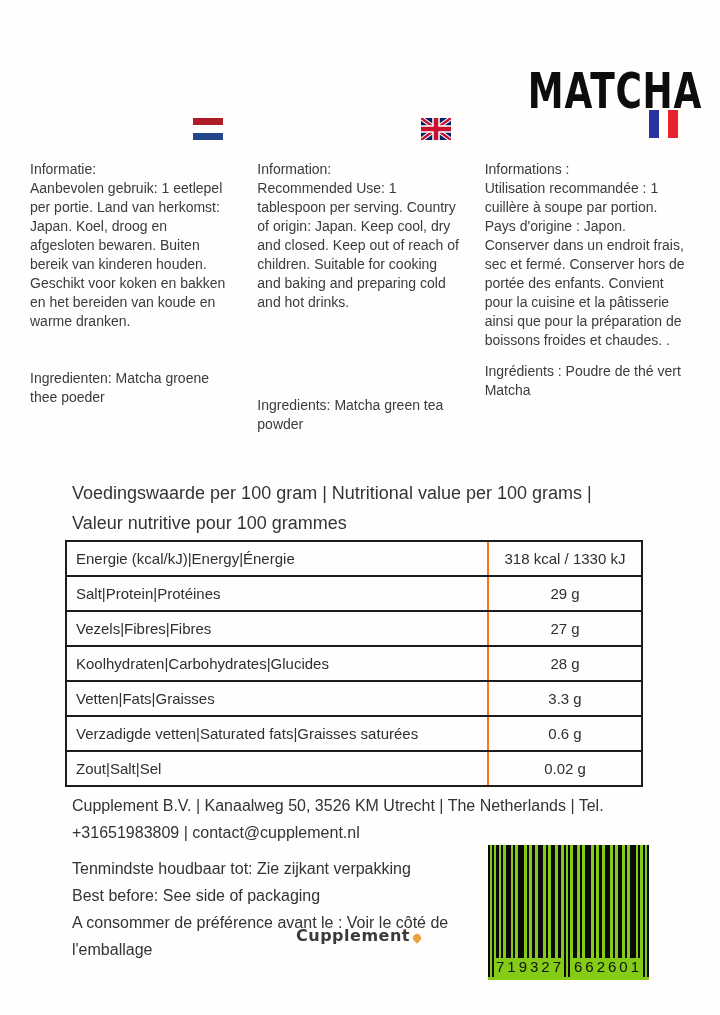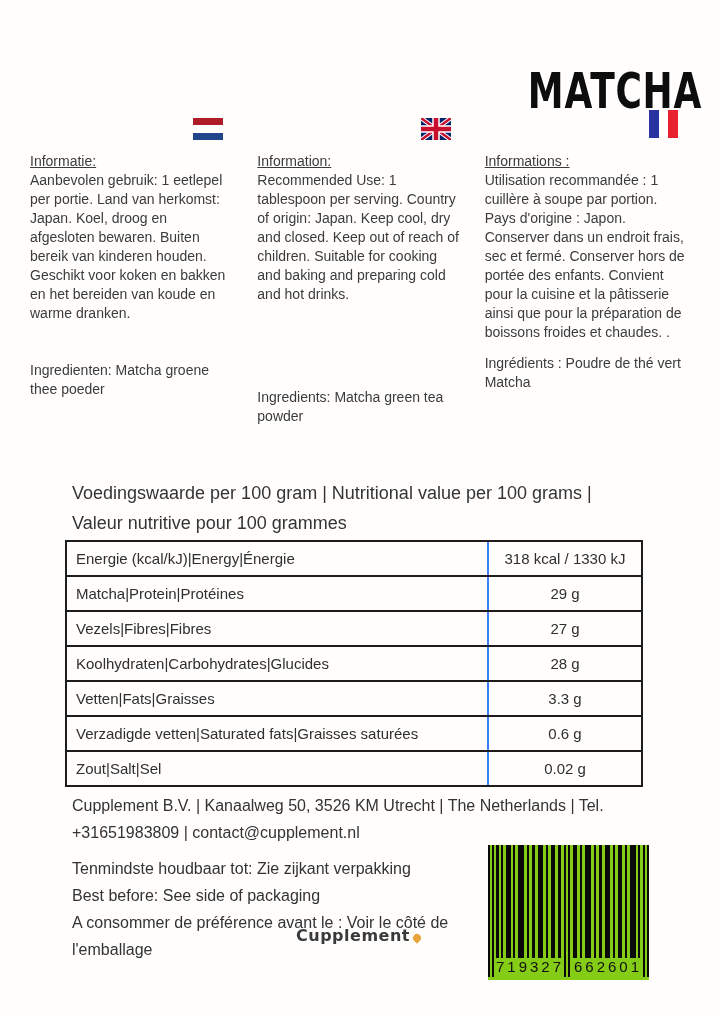--- a/index.html
+++ b/index.html
@@ -15,21 +15,21 @@
     font-size:50px;letter-spacing:1px;color:#0d0d0d;
     transform:scaleX(0.72);transform-origin:center;line-height:1;
   }
   
   .columns{
     position:absolute;top:118px;left:30px;width:660px;
     display:flex;gap:22px;
   }
   .col{flex:1;display:flex;flex-direction:column;font-size:14px;line-height:19px;}
   .flag-row{display:flex;justify-content:flex-end;height:30px;padding-right:12px;box-sizing:border-box;align-items:flex-start;}
-  .col-heading{margin-top:4px;text-decoration:underline;}
+  .col-heading{margin-top:12px;}
   .col-body{}
   .ingredients{}
   .col:nth-child(1) .ingredients{margin-top:38px;}
   .col:nth-child(2) .ingredients{margin-top:84px;}
   .col:nth-child(3) .ingredients{margin-top:12px;}
   
   .flag-nl{width:30px;height:22px;display:flex;flex-direction:column;}
   .flag-nl .r{flex:1;background:var(--nl-red,#AE1C28);}
   .flag-nl .w{flex:1;background:#fff;}
   .flag-nl .b{flex:1;background:var(--nl-blue,#21468B);}
@@ -43,21 +43,21 @@
     position:absolute;top:478px;left:72px;width:556px;
     font-size:18px;line-height:30px;color:#343434;
   }
   .ntable{
     position:absolute;top:540px;left:65px;width:578px;
     border:2px solid #1d1d1d;box-sizing:border-box;font-size:15px;color:#2f2f2f;
   }
   .nrow{display:flex;height:33px;border-top:2px solid #1d1d1d;}
   .nrow:first-child{border-top:none;}
   .nlabel{flex:1;display:flex;align-items:center;padding-left:9px;}
-  .nvalue{width:152px;border-left:2px solid #3b82f6;display:flex;align-items:center;justify-content:center;text-align:center;}
+  .nvalue{width:152px;border-left:2px solid #f97316;display:flex;align-items:center;justify-content:center;text-align:center;}
   
   .company{position:absolute;top:792px;left:72px;width:556px;font-size:16px;line-height:27px;color:#333;}
   .best-before{position:absolute;top:855px;left:72px;width:414px;font-size:16px;line-height:27px;color:#333;}
   .brand{
     position:absolute;top:926px;left:296px;
     font-family:"DejaVu Sans",sans-serif;font-weight:800;font-size:16px;color:#3a3a3a;
     letter-spacing:0.5px;display:flex;align-items:flex-end;
   }
   .brand-dot{
     width:8px;height:8px;margin-left:3px;margin-bottom:3px;
@@ -130,21 +130,21 @@
   </div>
 
   <div class="nutrition-heading">Voedingswaarde per 100 gram | Nutritional value per 100 grams | Valeur nutritive pour 100 grammes</div>
 
   <div class="ntable">
     <div class="nrow">
       <div class="nlabel">Energie (kcal/kJ)|Energy|Énergie</div>
       <div class="nvalue">318 kcal / 1330 kJ</div>
     </div>
     <div class="nrow">
-      <div class="nlabel">Matcha|Protein|Protéines</div>
+      <div class="nlabel">Salt|Protein|Protéines</div>
       <div class="nvalue">29 g</div>
     </div>
     <div class="nrow">
       <div class="nlabel">Vezels|Fibres|Fibres</div>
       <div class="nvalue">27 g</div>
     </div>
     <div class="nrow">
       <div class="nlabel">Koolhydraten|Carbohydrates|Glucides</div>
       <div class="nvalue">28 g</div>
     </div>

